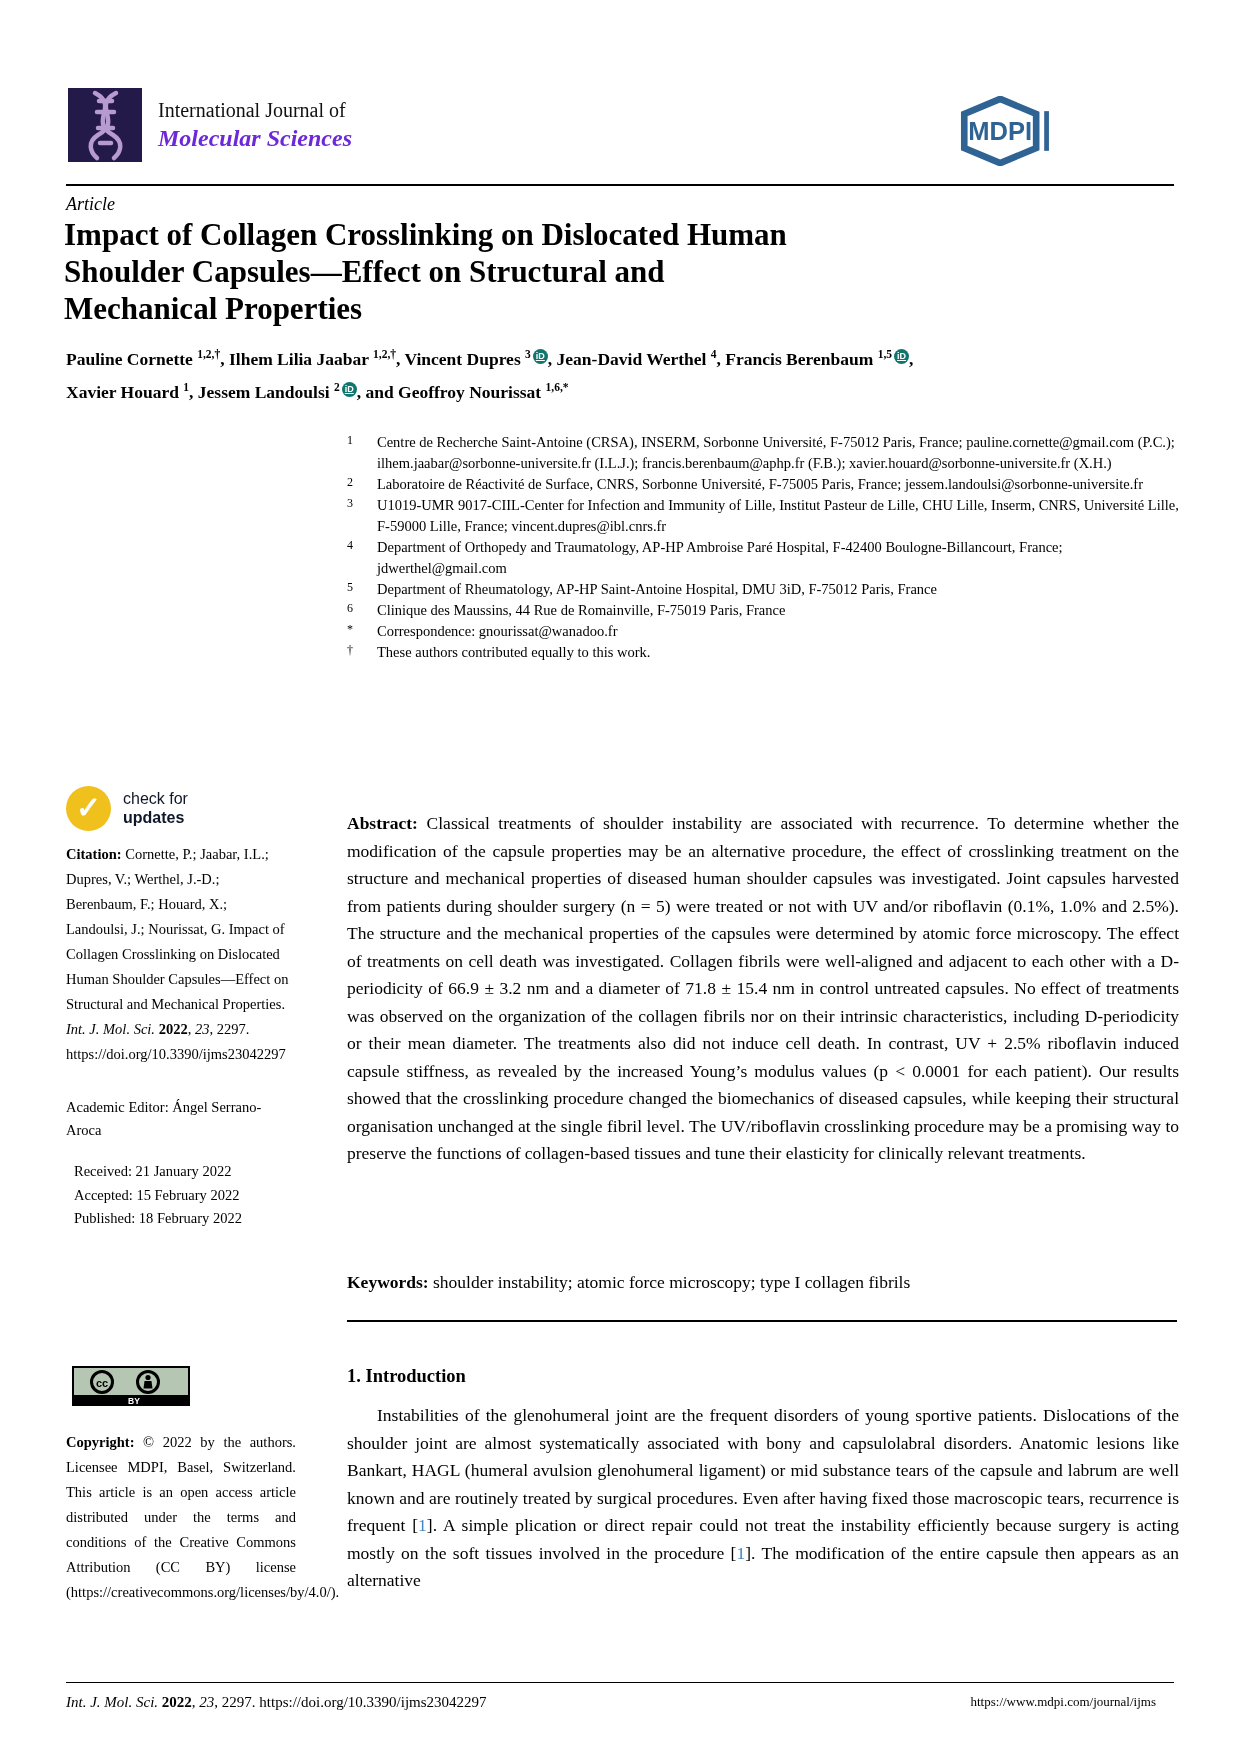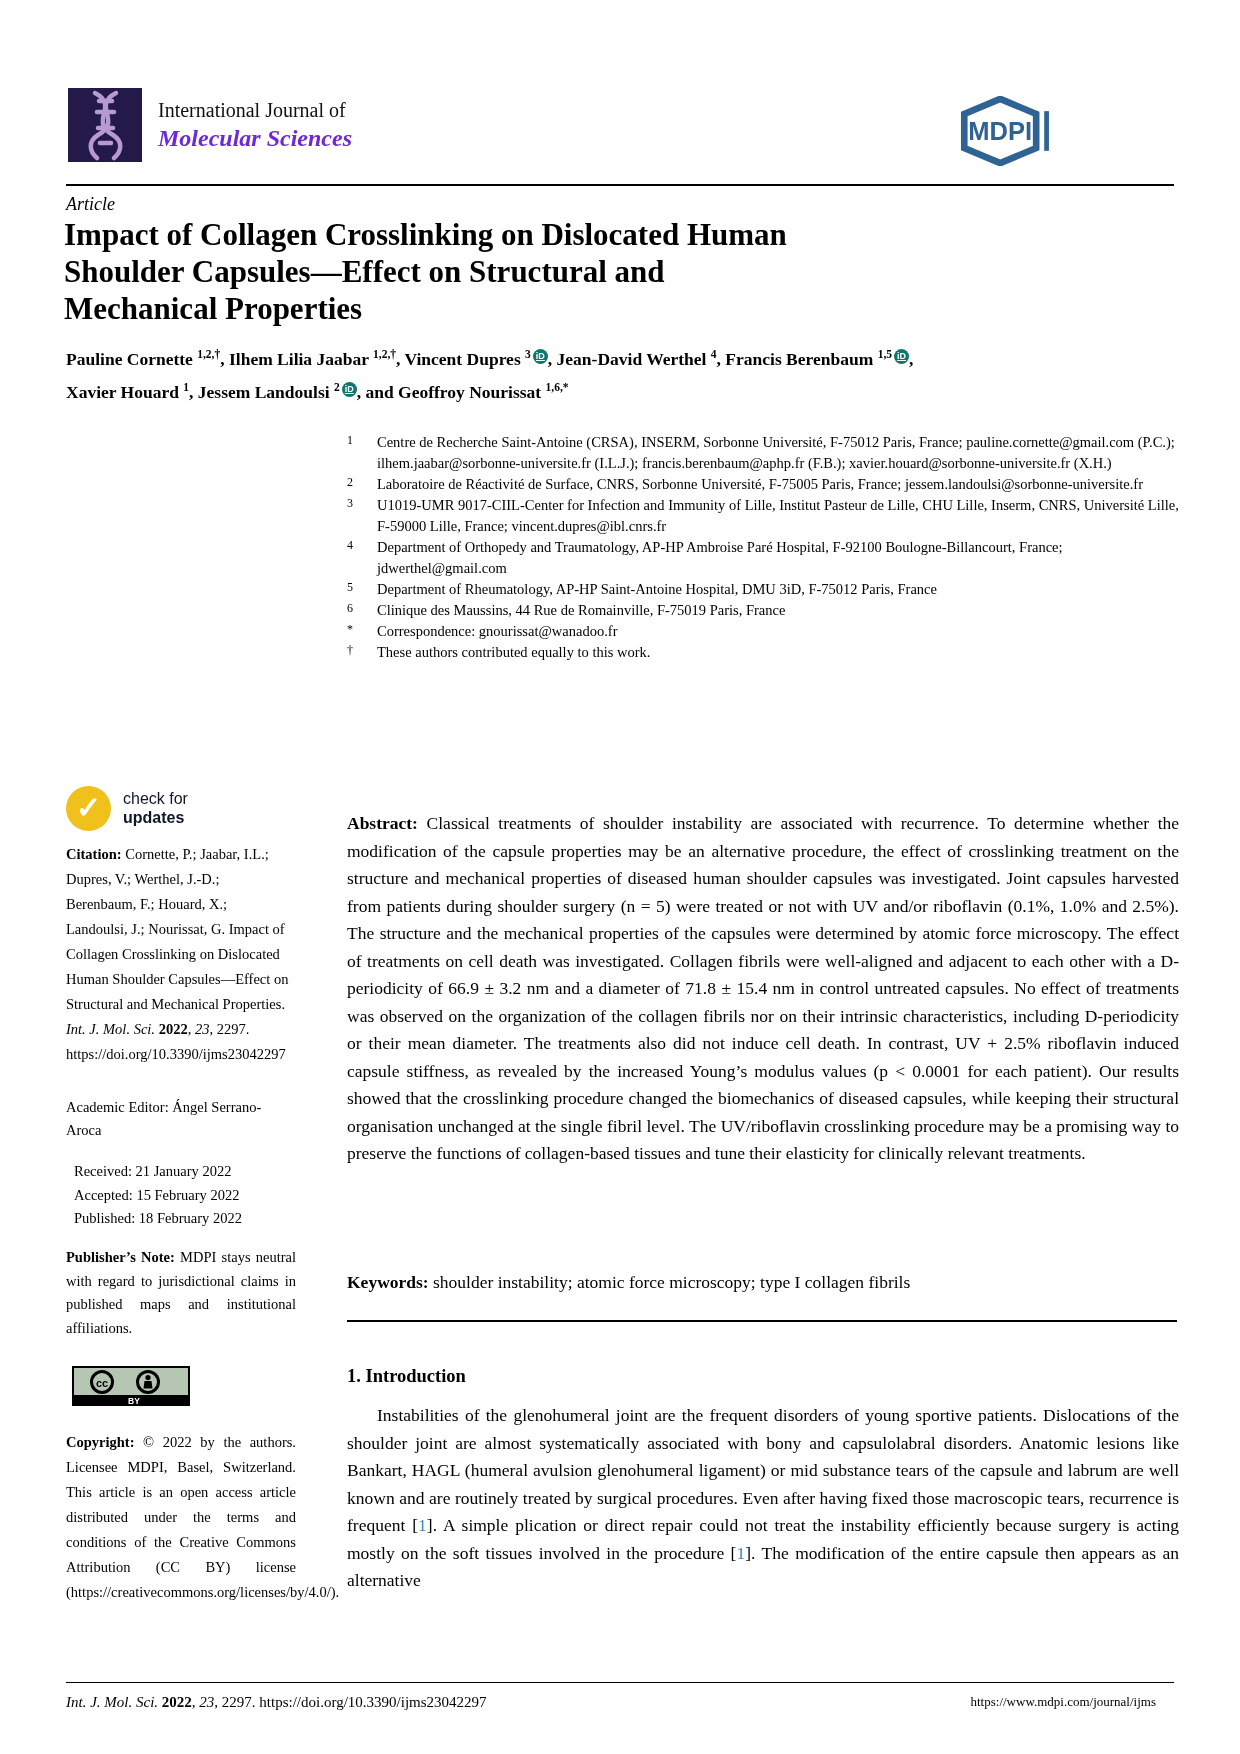--- a/index.html
+++ b/index.html
@@ -101,21 +101,21 @@
       <div class="affil-row">
         <span class="affil-marker">2</span>
         <span class="affil-text">Laboratoire de Réactivité de Surface, CNRS, Sorbonne Université, F-75005 Paris, France; jessem.landoulsi@sorbonne-universite.fr</span>
       </div>
       <div class="affil-row">
         <span class="affil-marker">3</span>
         <span class="affil-text">U1019-UMR 9017-CIIL-Center for Infection and Immunity of Lille, Institut Pasteur de Lille, CHU Lille, Inserm, CNRS, Université Lille, F-59000 Lille, France; vincent.dupres@ibl.cnrs.fr</span>
       </div>
       <div class="affil-row">
         <span class="affil-marker">4</span>
-        <span class="affil-text">Department of Orthopedy and Traumatology, AP-HP Ambroise Paré Hospital, F-92100 Boulogne-Billancourt, France; jdwerthel@gmail.com</span>
+        <span class="affil-text">Department of Orthopedy and Traumatology, AP-HP Ambroise Paré Hospital, F-42400 Boulogne-Billancourt, France; jdwerthel@gmail.com</span>
       </div>
       <div class="affil-row">
         <span class="affil-marker">5</span>
         <span class="affil-text">Department of Rheumatology, AP-HP Saint-Antoine Hospital, DMU 3iD, F-75012 Paris, France</span>
       </div>
       <div class="affil-row">
         <span class="affil-marker">6</span>
         <span class="affil-text">Clinique des Maussins, 44 Rue de Romainville, F-75019 Paris, France</span>
       </div>
       <div class="affil-row">
@@ -148,24 +148,20 @@
     <span>Academic Editor:</span>
     <span>Ángel Serrano-Aroca</span>
   </div>
 
   <div class="dates sidebar-text">
     <div>Received: 21 January 2022</div>
     <div>Accepted: 15 February 2022</div>
     <div>Published: 18 February 2022</div>
   </div>
 
-  <div class="pub-note sidebar-text">
-    <span class="b">Publisher’s Note:</span>
-    <span>MDPI stays neutral with regard to jurisdictional claims in published maps and institutional affiliations.</span>
-  </div>
 
   <div class="ccby">
     <svg width="118" height="40" viewBox="0 0 118 40">
       <rect x="1" y="1" width="116" height="38" fill="#b5c6b3" stroke="#000" stroke-width="2"></rect>
       <rect x="2" y="29" width="114" height="9" fill="#000"></rect>
       <circle cx="30" cy="16" r="10.5" fill="none" stroke="#000" stroke-width="3"></circle>
       <text x="30" y="20.5" text-anchor="middle" font-family="Liberation Sans, sans-serif" font-weight="bold" font-size="11" fill="#000">cc</text>
       <circle cx="76" cy="16" r="10.5" fill="none" stroke="#000" stroke-width="3"></circle>
       <circle cx="76" cy="11.5" r="2.6" fill="#000"></circle>
       <path d="M71.5,22.5 L80.5,22.5 L79.5,15 L72.5,15 Z" fill="#000"></path>

